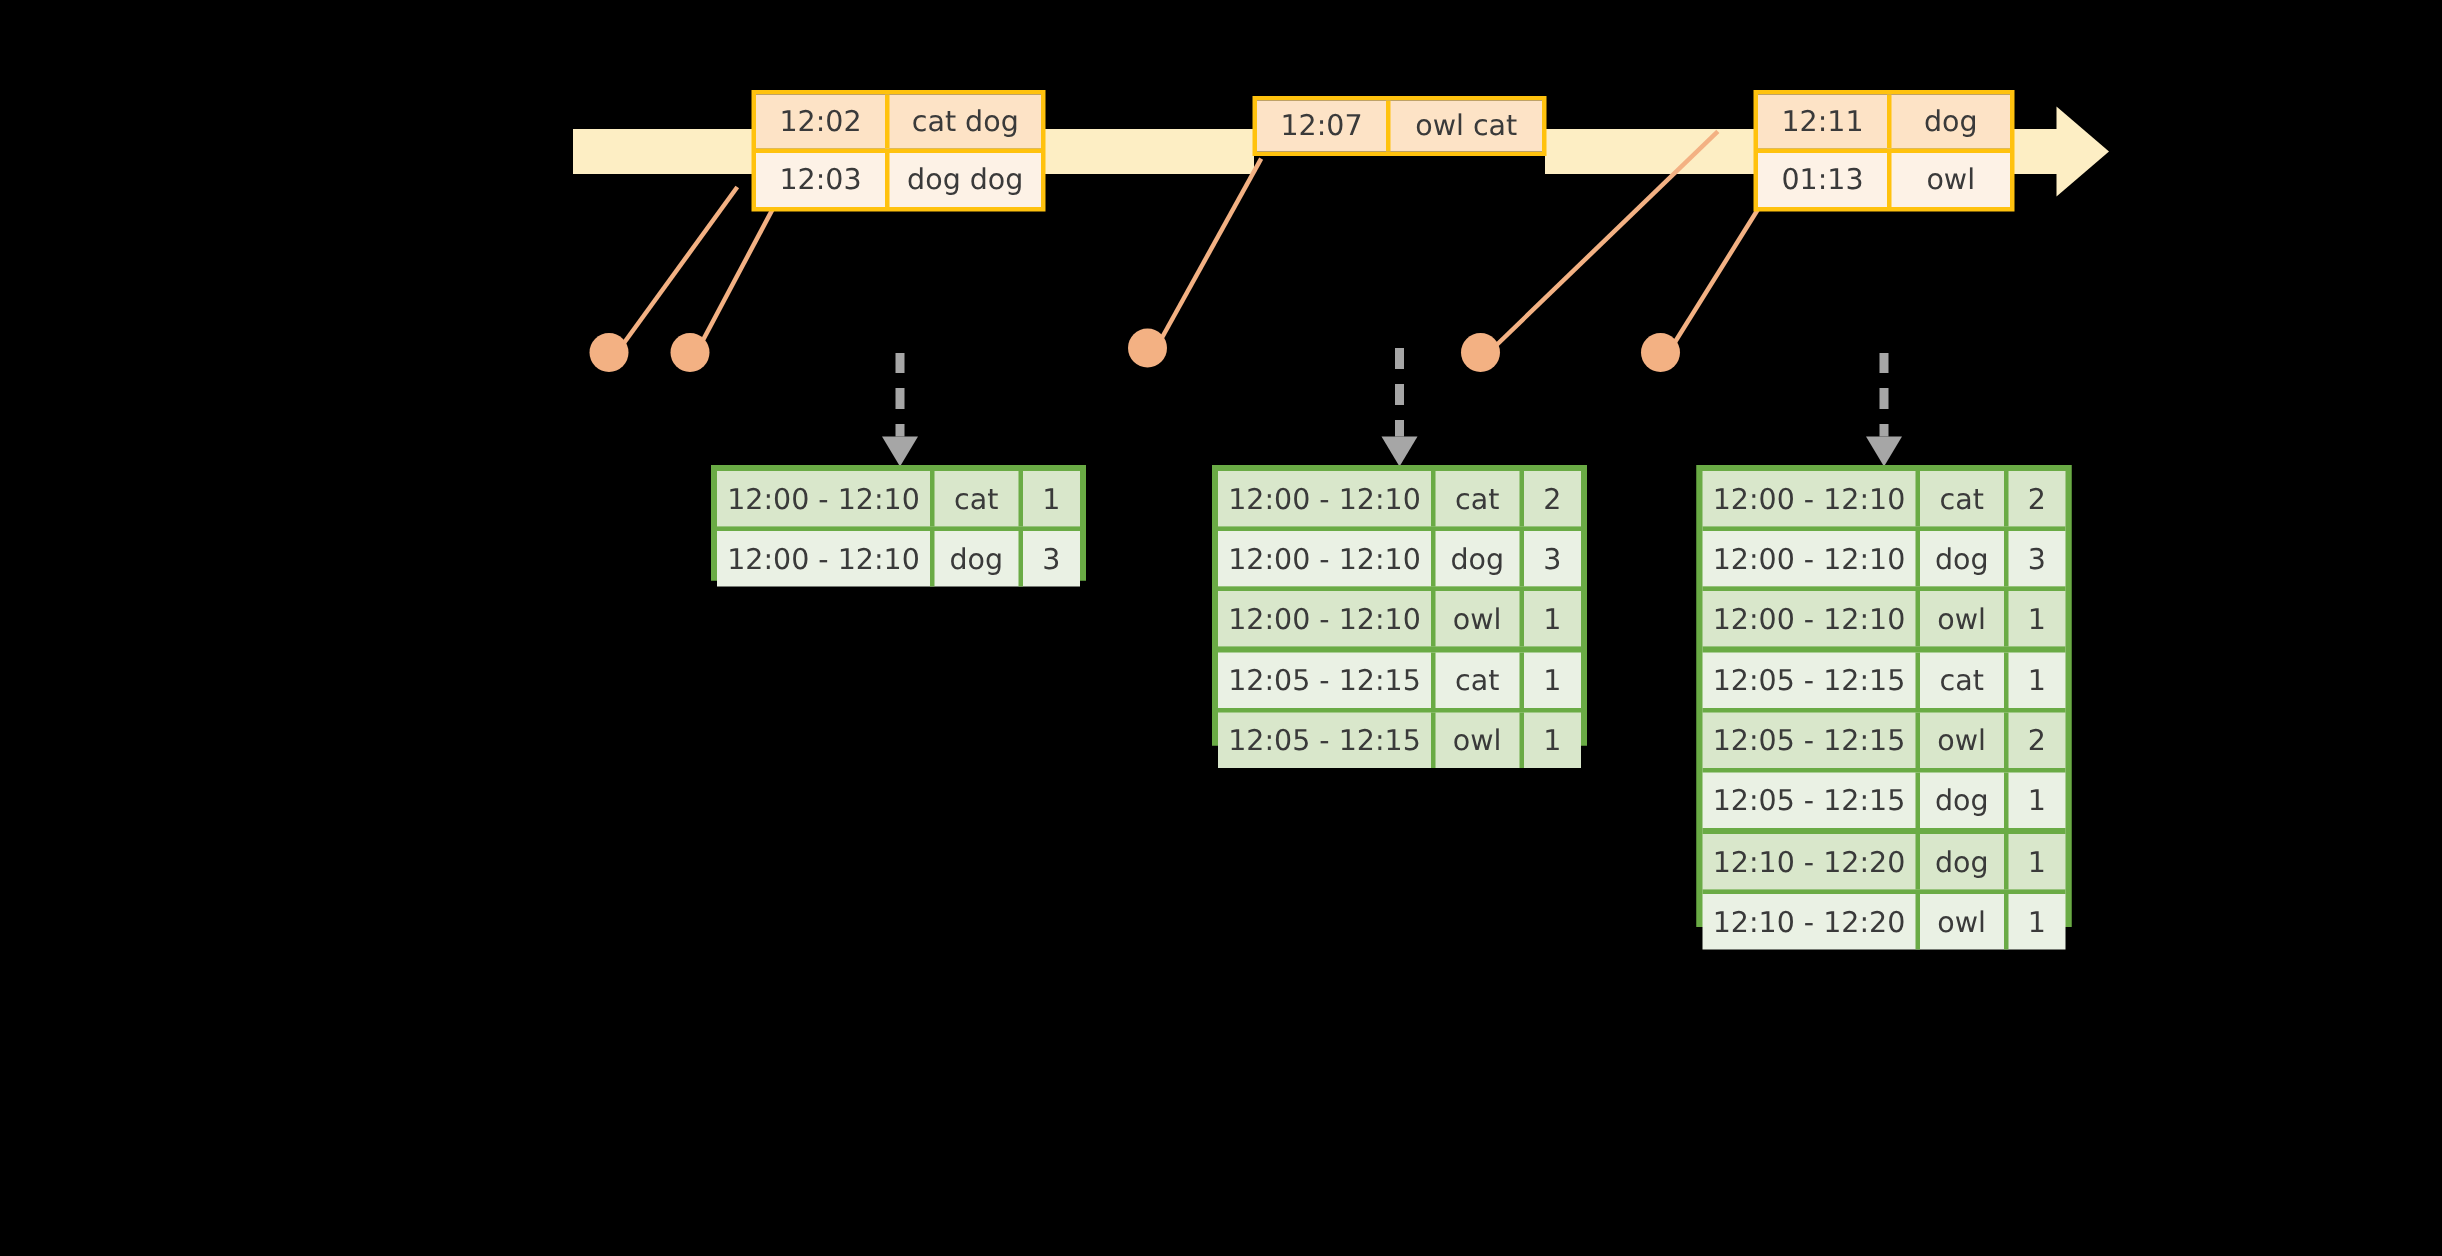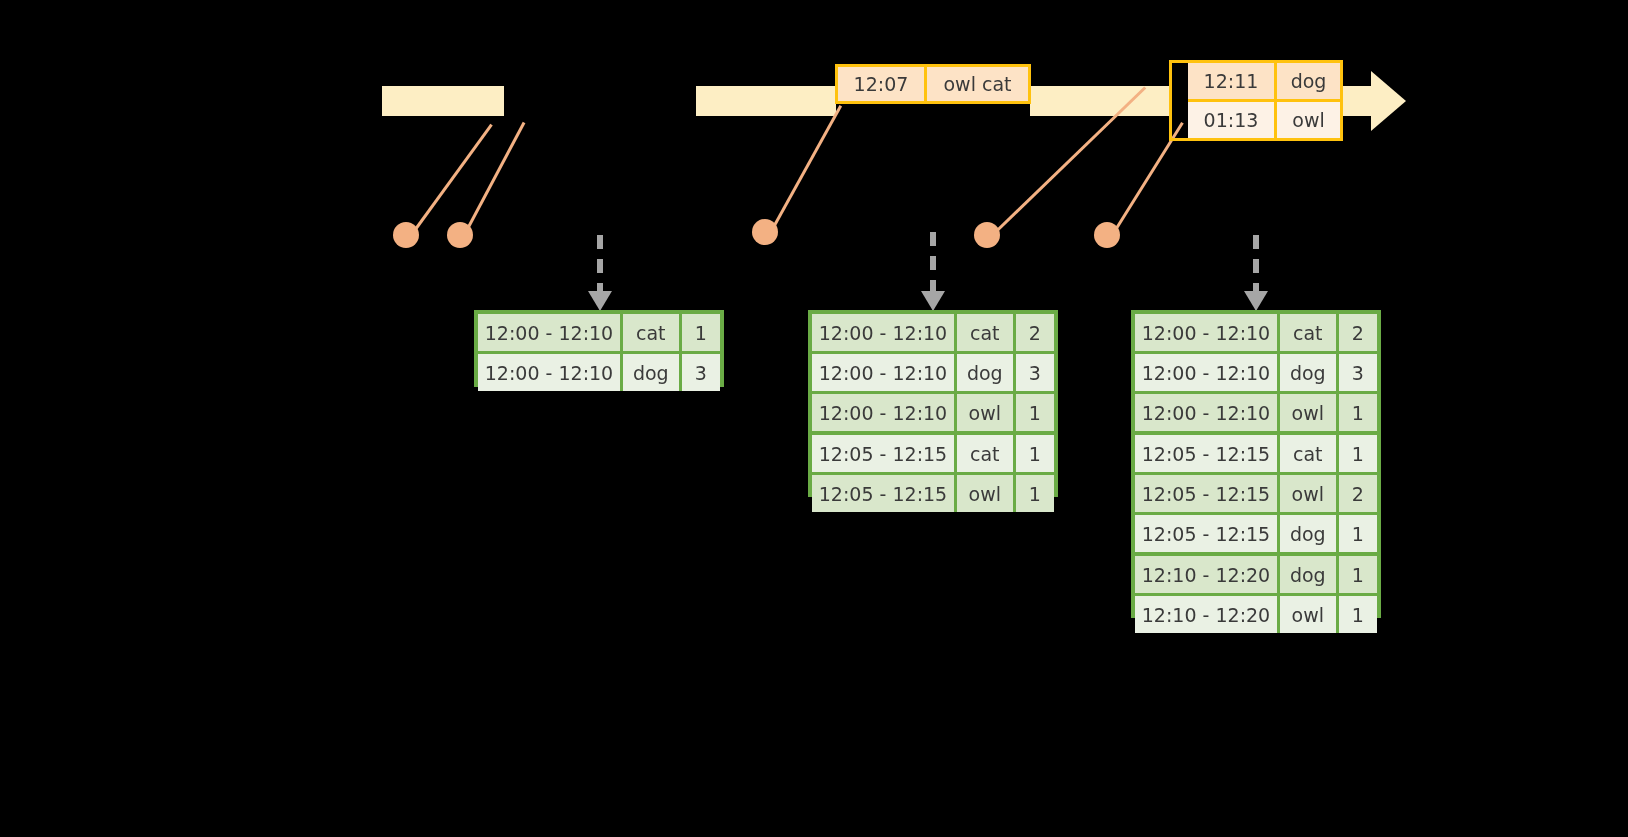--- a/index.html
+++ b/index.html
@@ -55,29 +55,39 @@
   <div class="tl-bar" style="left:1030px;top:86px;width:140px;height:30px;"></div>
   <div class="tl-bar" style="left:1341px;top:86px;width:33px;height:30px;"></div>
   <div class="tl-head" style="left:1371px;top:71px;"></div>
 
   <div class="leader" style="left:411px;top:234px;width:137px;transform:rotate(-54deg);"></div>
   <div class="leader" style="left:464px;top:234px;width:128px;transform:rotate(-62deg);"></div>
   <div class="leader" style="left:770px;top:232px;width:146px;transform:rotate(-61deg);"></div>
   <div class="leader" style="left:992px;top:234px;width:213px;transform:rotate(-44deg);"></div>
   <div class="leader" style="left:1112px;top:234px;width:133px;transform:rotate(-58deg);"></div>
 
+  <div class="evt" style="left:501px;top:60px;width:196px;height:81px;">
+    <div class="evt-row r0">
+      <div class="evt-time">12:02</div>
+      <div class="evt-val">cat dog</div>
+    </div>
+    <div class="evt-row r1">
+      <div class="evt-time">12:03</div>
+      <div class="evt-val">dog dog</div>
+    </div>
+  </div>
 
   <div class="evt" style="left:835px;top:64px;width:196px;height:40px;">
     <div class="evt-row r0">
       <div class="evt-time">12:07</div>
       <div class="evt-val">owl cat</div>
     </div>
   </div>
 
-  <div class="evt" style="left:1169px;top:60px;width:174px;height:81px;padding-left:16px;">
+  <div class="evt" style="left:1169px;top:60px;width:174px;height:81px;">
     <div class="evt-row r0">
       <div class="evt-time">12:11</div>
       <div class="evt-val">dog</div>
     </div>
     <div class="evt-row r1">
       <div class="evt-time">01:13</div>
       <div class="evt-val">owl</div>
     </div>
   </div>
 

